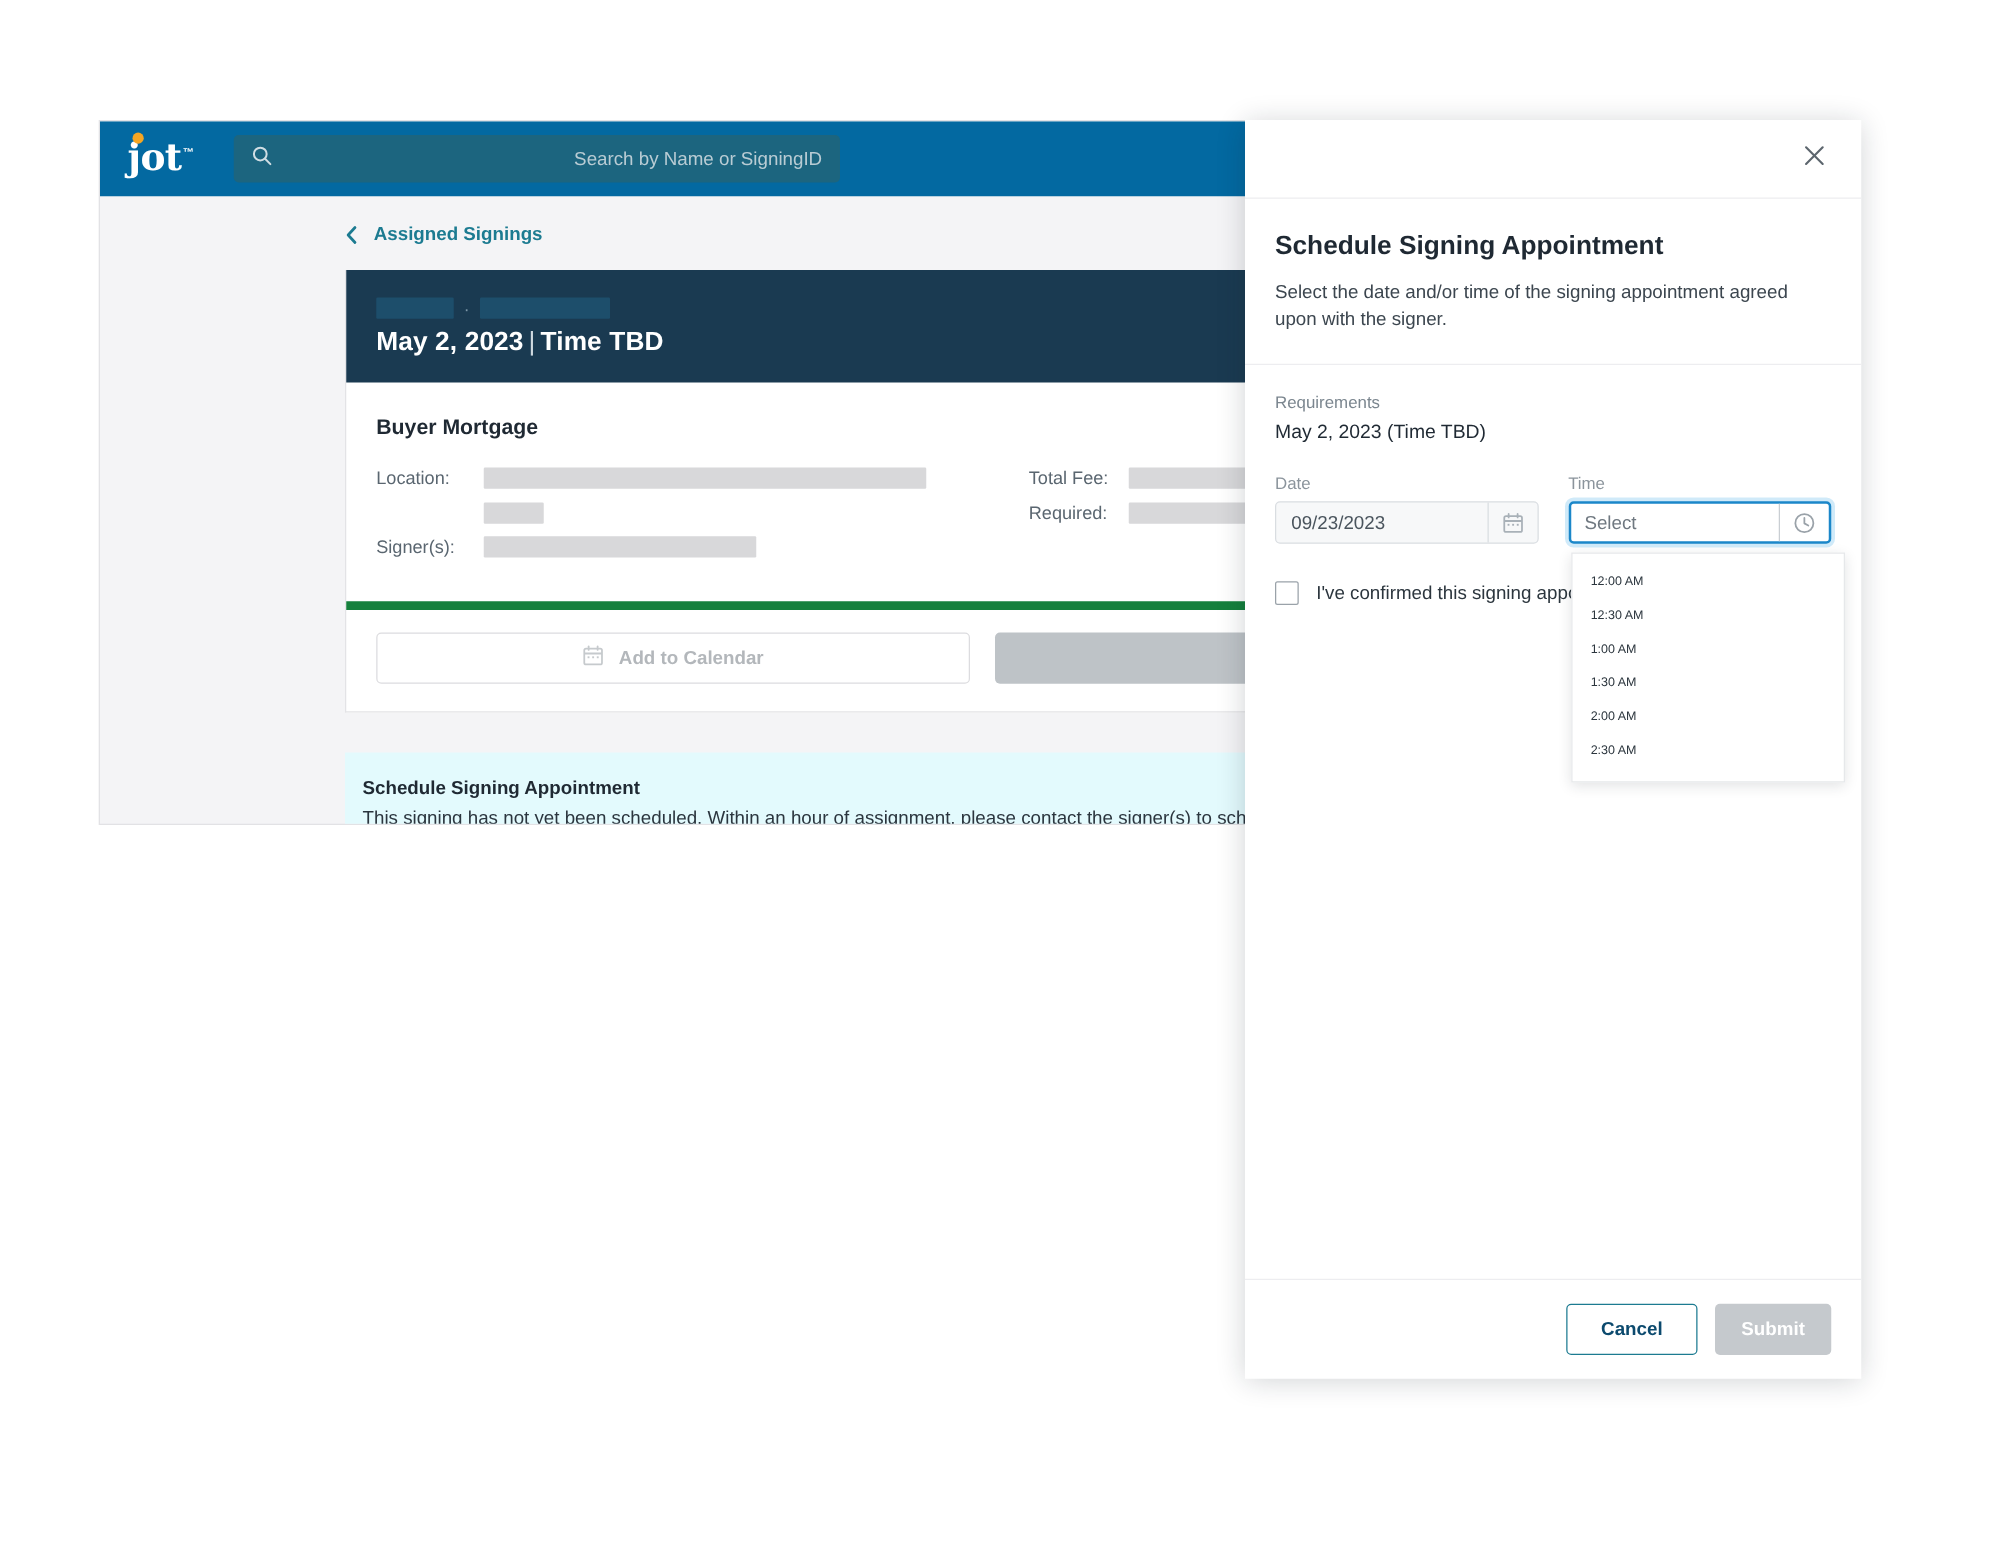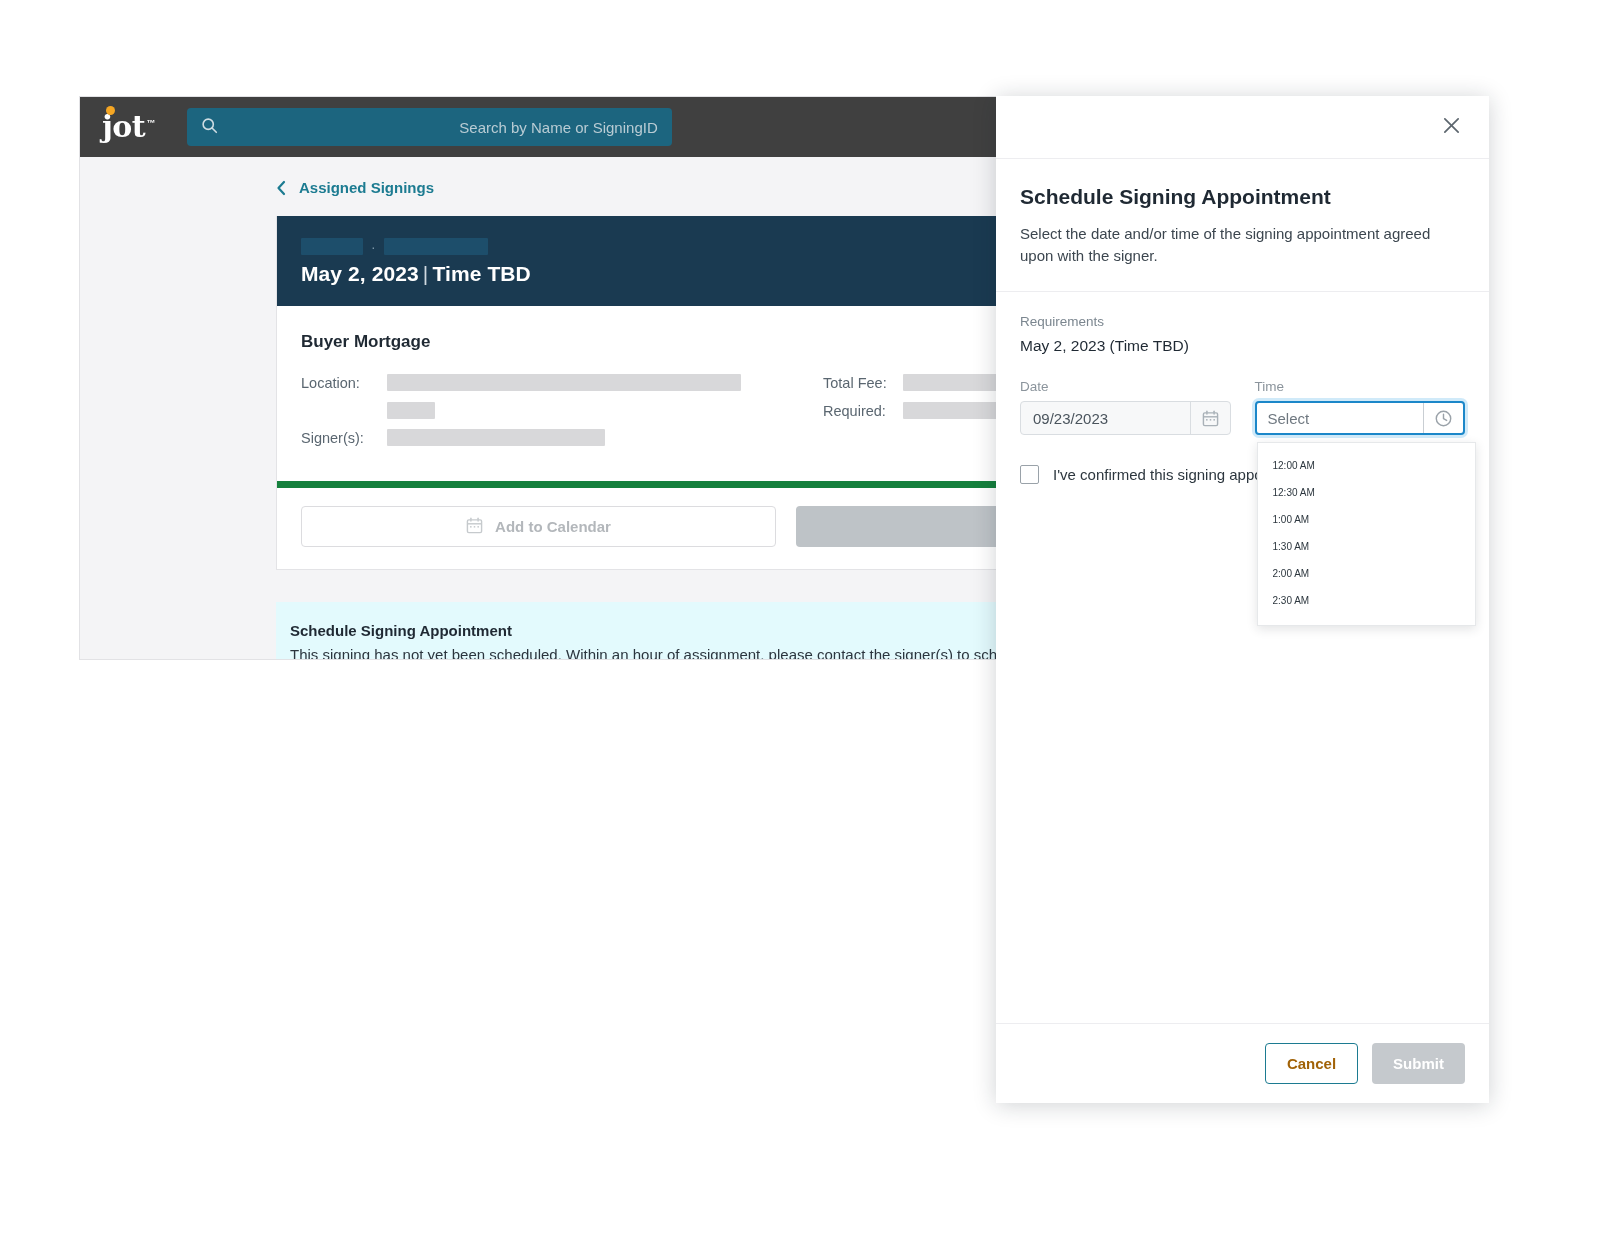--- a/index.html
+++ b/index.html
@@ -18,21 +18,21 @@
     left: 79px; top: 96px;
     width: 1330px; height: 564px;
     background: #f4f4f6;
     border: 1px solid #e2e2e5;
     overflow: hidden;
   }
 
   
   .topbar {
     height: 60px;
-    background: #404040;
+    background: #0369a1;
     display: flex;
     align-items: center;
     padding: 0 16px 0 22px;
   }
   .logo {
     position: relative;
     color: #ffffff;
     font-family: "DejaVu Serif", serif;
     font-weight: 700;
     font-size: 30px;
@@ -329,25 +329,25 @@
 
   .modal-footer {
     border-top: 1px solid #ededf0;
     padding: 19px 24px;
     display: flex;
     justify-content: flex-end;
     gap: 14px;
     flex: 0 0 auto;
   }
   .btn-cancel {
-    width: 93px; height: 41px;
+    width: 105px; height: 41px;
     border: 1.5px solid #1c7b91;
     border-radius: 4px;
     background: #fff;
-    color: #a16207;
+    color: #0c4a6e;
     font-size: 15px;
     font-weight: 700;
     font-family: "Liberation Sans", sans-serif;
     cursor: pointer;
   }
   .btn-submit {
     width: 93px; height: 41px;
     border: none;
     border-radius: 4px;
     background: #c5c9cd;

